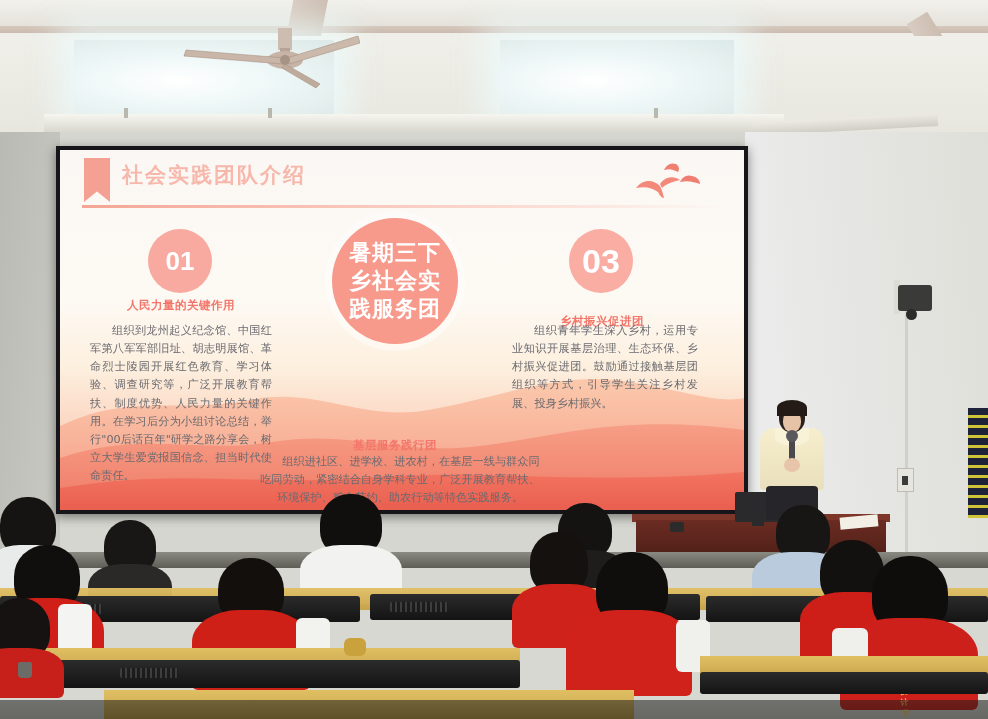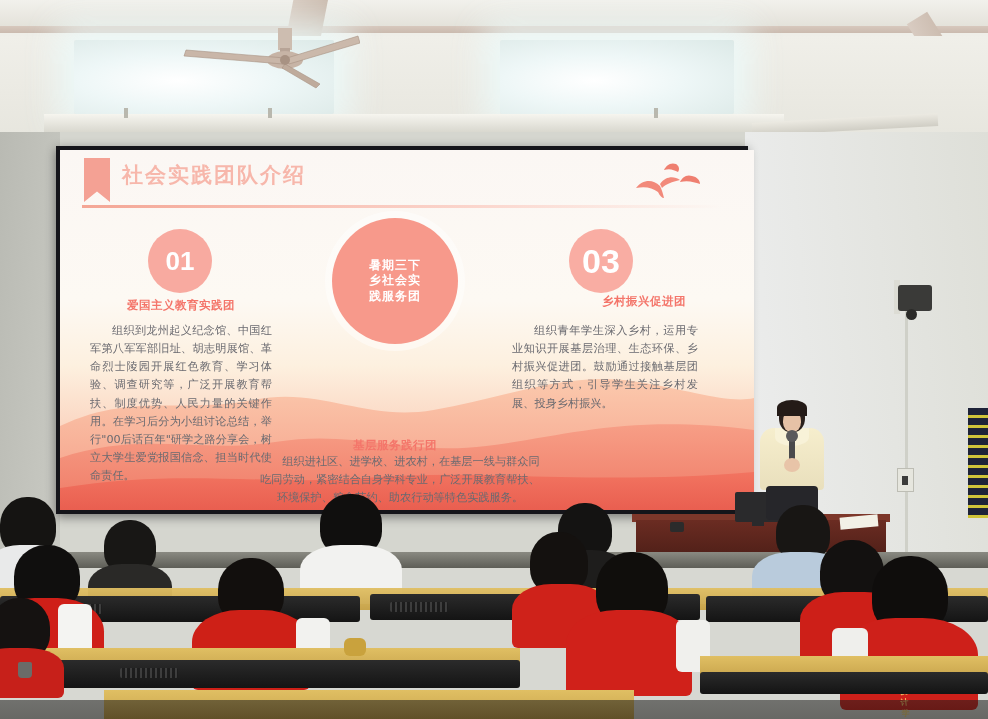--- a/index.html
+++ b/index.html
@@ -56,21 +56,21 @@
 
   
   .right-panel{position:absolute;left:968px;top:408px;width:20px;height:110px;
       background:repeating-linear-gradient(#1d2238 0 7px,#cfc33a 7px 10px);}
 
   
   .screen-frame{position:absolute;left:56px;top:146px;width:692px;height:368px;
       background:#15151a;padding:4px;box-sizing:border-box;
       box-shadow:0 3px 10px rgba(0,0,0,.45);}
   .screen{position:relative;width:100%;height:100%;overflow:hidden;
-      background:linear-gradient(#fbf7f4 0%,#fdf9f3 42%,#fdf0df 60%,#fbd8c4 76%,#f6a692 100%);padding-left:10px;}
+      background:linear-gradient(#fbf7f4 0%,#fdf9f3 42%,#fdf0df 60%,#fbd8c4 76%,#f6a692 100%);}
 
   
   .slide-head{position:absolute;left:0;top:0;width:100%;height:60px;}
   .ribbon{position:absolute;left:24px;top:8px;width:26px;height:44px;
       background:#f4a194;clip-path:polygon(0 0,100% 0,100% 100%,50% 76%,0 100%);}
   .slide-title{position:absolute;left:62px;top:11px;font-size:21px;letter-spacing:2px;
       color:#f7b7ab;font-weight:700;font-family:"DejaVu Sans",sans-serif;}
   .head-rule{position:absolute;left:22px;top:55px;width:640px;height:3px;
       background:linear-gradient(90deg,#f4a695,#fbd6cd 62%,rgba(251,214,205,0));}
 
@@ -81,28 +81,28 @@
   .mtn{position:absolute;left:0;bottom:0;width:100%;}
 
   
   .circ{position:absolute;border-radius:50%;display:flex;align-items:center;
       justify-content:center;color:#fff;font-weight:700;}
   .c01{left:88px;top:79px;width:64px;height:64px;background:#f8aaa0;font-size:26px;}
   .c02{left:303px;top:219px;width:62px;height:62px;background:#f58c7e;font-size:26px;}
   .c03{left:509px;top:79px;width:64px;height:64px;background:#f9ada3;font-size:34px;}
   .c-center{left:272px;top:68px;width:126px;height:126px;background:#f7998b;
       box-shadow:0 0 0 7px rgba(255,255,255,.45);line-height:1.28;
-      font-size:12px;text-align:center;letter-spacing:1px;
+      font-size:22px;text-align:center;letter-spacing:1px;
       font-family:"DejaVu Sans",sans-serif;}
 
   .sub-h{position:absolute;color:#f4756a;font-size:11.5px;font-weight:700;
       letter-spacing:.5px;text-align:center;font-family:"DejaVu Sans",sans-serif;}
   .sh1{left:38px;top:148px;width:166px;}
   .sh2{left:240px;top:288px;width:190px;}
-  .sh3{left:458px;top:144px;width:168px;text-align:right;}
+  .sh3{left:458px;top:164px;width:168px;}
 
   .body-txt{position:absolute;color:#6a6a70;font-size:11.2px;line-height:1.62;
       text-align:justify;font-family:"DejaVu Sans",sans-serif;}
   .bt1{left:30px;top:172px;width:182px;text-indent:22px;}
   .bt2{left:196px;top:303px;width:288px;text-indent:22px;text-align:center;}
   .bt3{left:452px;top:172px;width:186px;text-indent:22px;}
 
   
   .podium{position:absolute;left:636px;top:520px;width:250px;height:44px;
       background:linear-gradient(#6b2c22,#4a1d16);}
@@ -235,21 +235,21 @@
           <path d="M30 26 C36 18, 44 18, 50 22 C42 24, 36 26, 32 30 Z" fill="#f2897a"></path>
           <path d="M46 6 C40 4, 36 8, 34 12 C40 10, 44 12, 48 14 C50 11, 49 8, 46 6 Z" fill="#ef7f70"></path>
           <path d="M62 18 C56 16, 52 20, 50 24 C58 22, 64 24, 70 26 C70 22, 67 19, 62 18 Z" fill="#ef7f70"></path>
         </svg>
 
         <div class="circ c-center">
           <span>暑期三下<br>乡社会实<br>践服务团</span>
         </div>
 
         <div class="circ c01">01</div>
-        <div class="sub-h sh1">爱国主义教育实践团</div>
+        <div class="sub-h sh1">人民力量的关键作用</div>
         <div class="body-txt bt1">组织到龙州起义纪念馆、中国红军第八军军部旧址、胡志明展馆、革命烈士陵园开展红色教育、学习体验、调查研究等，广泛开展教育帮扶、制度优势、人民力量的关键作用。在学习后分为小组讨论总结，举行"00后话百年"研学之路分享会，树立大学生爱党报国信念、担当时代使命责任。</div>
 
         <div class="sub-h sh2">基层服务践行团</div>
         <div class="body-txt bt2">组织进社区、进学校、进农村，在基层一线与群众同吃同劳动，紧密结合自身学科专业，广泛开展教育帮扶、环境保护、粮食节约、助农行动等特色实践服务。</div>
 
         <div class="circ c03">03</div>
         <div class="sub-h sh3">乡村振兴促进团</div>
         <div class="body-txt bt3">组织青年学生深入乡村，运用专业知识开展基层治理、生态环保、乡村振兴促进团。鼓励通过接触基层团组织等方式，引导学生关注乡村发展、投身乡村振兴。</div>
       </div>
     </div>

